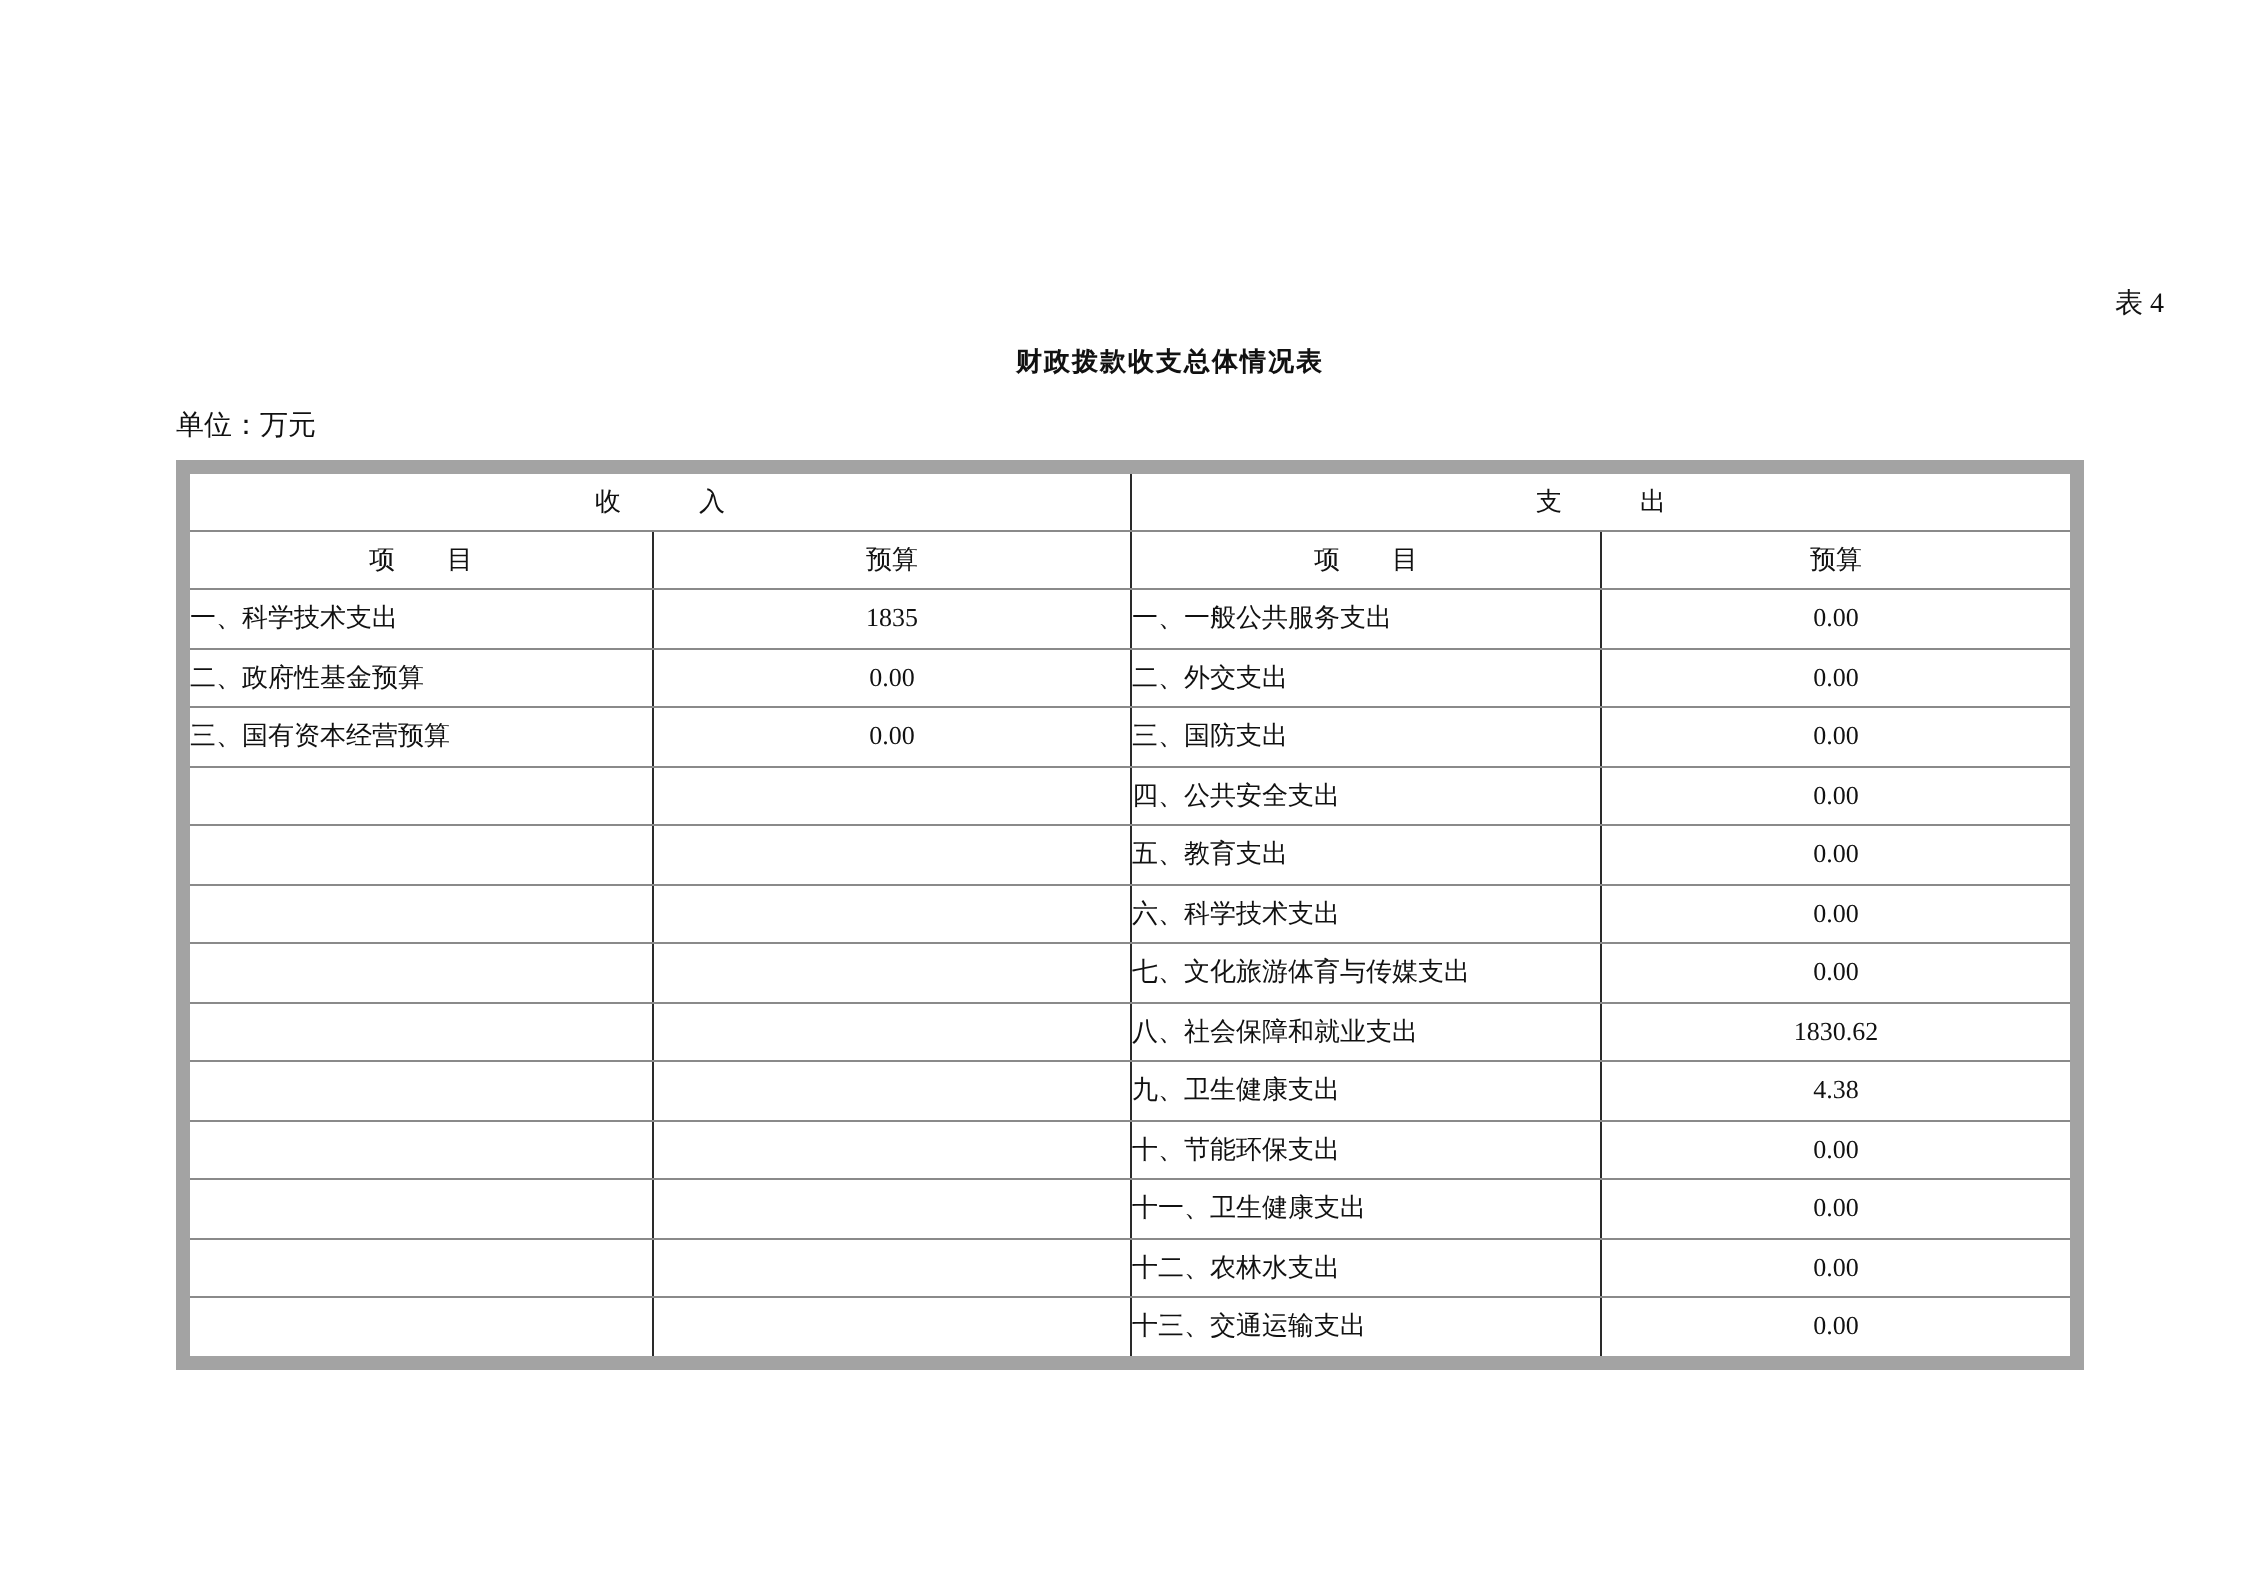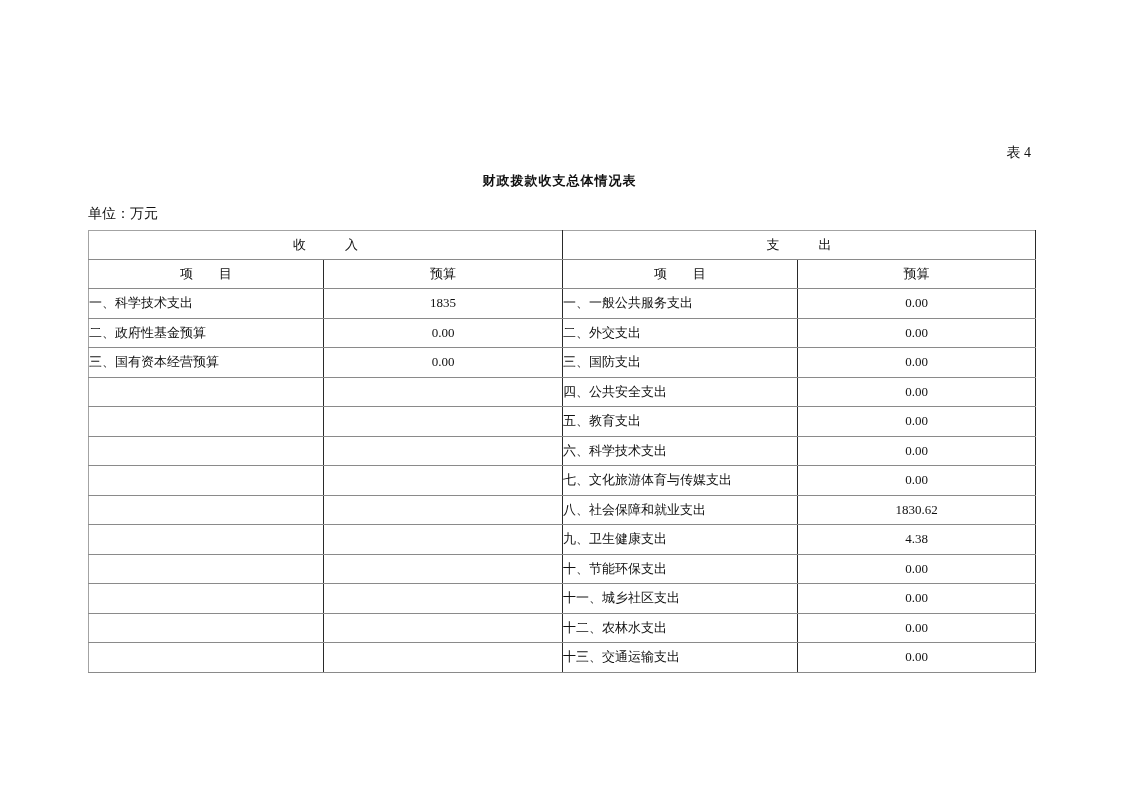--- a/index.html
+++ b/index.html
@@ -3,21 +3,21 @@
 <meta charset="utf-8">
 <style>
   html, body { margin: 0; padding: 0; background: #ffffff; }
   .page {
     width: 1122px;
     height: 793px;
     background: #ffffff;
     color: #111111;
     font-family: "Liberation Serif", "DejaVu Serif", serif;
     box-sizing: border-box;
-    padding: 0 91px 0 88px;
+    padding: 0 40px 0 88px;
     overflow: hidden;
     position: relative;
   }
   .sheet-label {
     padding-top: 145px;
     text-align: right;
     font-size: 14px;
     line-height: 16px;
   }
   .doc-title {
@@ -35,21 +35,21 @@
     align-items: baseline;
     font-size: 14px;
     line-height: 16px;
   }
   .unit-name-value { margin-left: 14px; }
   table.budget-table {
     margin-top: 8px;
     width: 947px;
     border-collapse: collapse;
     table-layout: fixed;
-    border: 1px solid #a3a3a3;
+    border: 7px solid #a3a3a3;
   }
   table.budget-table th,
   table.budget-table td {
     border-right: 1px solid #2a2a2a;
     border-bottom: 1px solid #8a8a8a;
     font-weight: normal;
     font-size: 13px;
     padding: 0;
     overflow: hidden;
     white-space: nowrap;
@@ -150,21 +150,21 @@
         </tr>
         <tr>
           <td class="cell item"></td>
           <td class="cell num"></td>
           <td class="cell item">十、节能环保支出</td>
           <td class="cell num">0.00</td>
         </tr>
         <tr>
           <td class="cell item"></td>
           <td class="cell num"></td>
-          <td class="cell item">十一、城乡社区支出</td>
+          <td class="cell item">十一、卫生健康支出</td>
           <td class="cell num">0.00</td>
         </tr>
         <tr>
           <td class="cell item"></td>
           <td class="cell num"></td>
           <td class="cell item">十二、农林水支出</td>
           <td class="cell num">0.00</td>
         </tr>
         <tr>
           <td class="cell item"></td>

